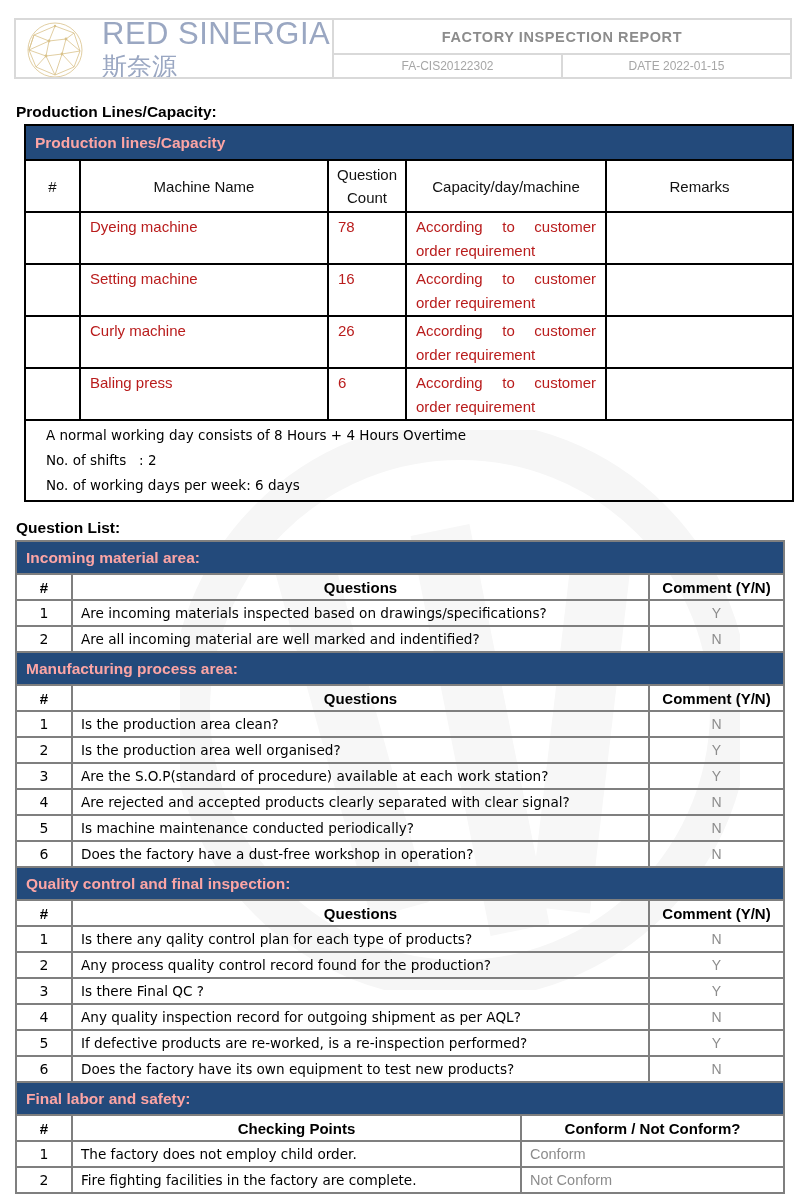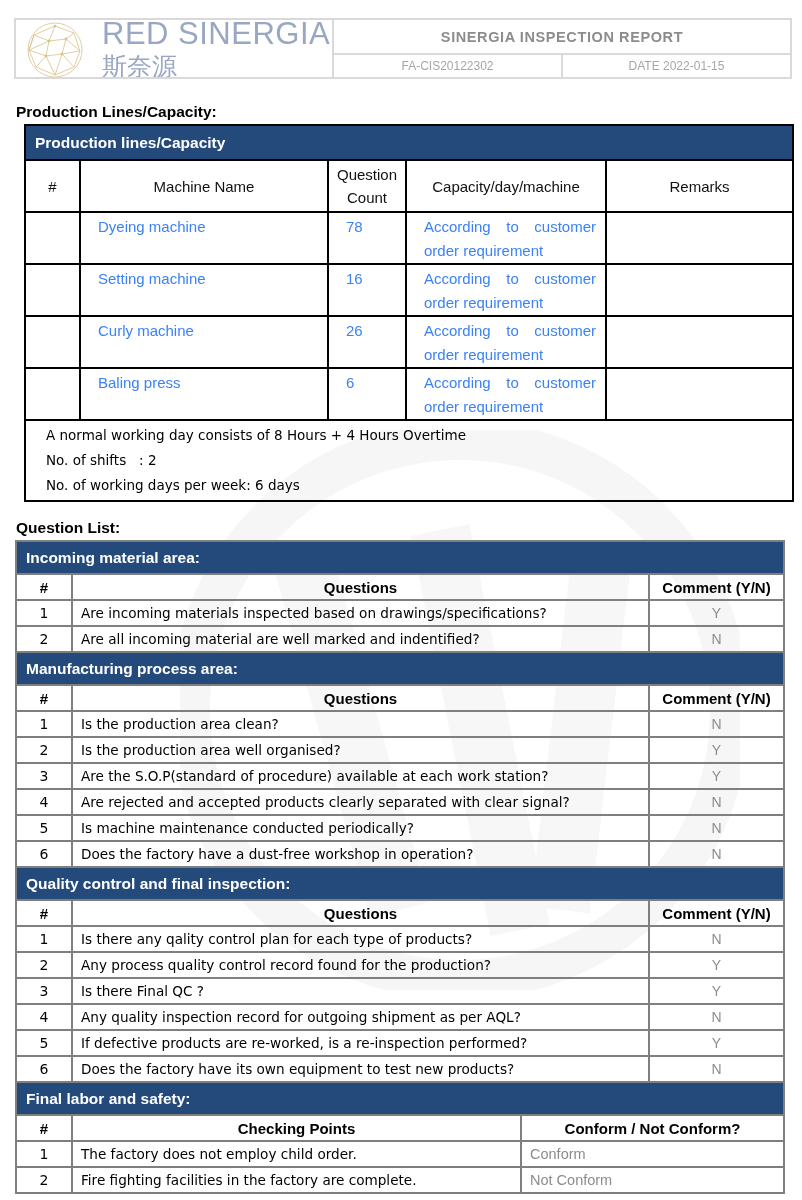--- a/index.html
+++ b/index.html
@@ -18,23 +18,23 @@
   .hdr-title { height: 35px; border-bottom: 2px solid #d9d9d9; display: flex; align-items: center; justify-content: center; font-weight: bold; font-size: 14.5px; color: #8c8c8c; letter-spacing: 0.6px; box-sizing: border-box; }
   .hdr-meta { flex: 1; display: flex; }
   .hdr-meta div { flex: 1; display: flex; align-items: center; justify-content: center; font-size: 12px; color: #a6a6a6; }
   .hdr-meta div:first-child { border-right: 2px solid #d9d9d9; }
 
   .section-label { position: absolute; left: 16px; font-weight: 900; font-size: 15.5px; color: #000; }
 
   
   .ptable { position: absolute; left: 24px; top: 124px; width: 768px; border-collapse: collapse; table-layout: fixed; }
   .ptable td, .ptable th { border: 2px solid #000; }
-  .band { background: #234a7b; color: #ffffff; font-weight: 900; font-size: 15.5px; text-align: left; padding: 0 9px; height: 33px; }
+  .band { background: #234a7b; color: #fca5a5; font-weight: 900; font-size: 15.5px; text-align: left; padding: 0 9px; height: 33px; }
   .ptable .colh { font-weight: normal; font-size: 15px; height: 48px; text-align: center; line-height: 23px; color: #111; }
-  .ptable .cell { font-size: 15px; color: #3b82f6; vertical-align: top; padding: 2px 9px 0 17px; line-height: 24px; height: 46px; }
+  .ptable .cell { font-size: 15px; color: #b91c1c; vertical-align: top; padding: 2px 9px 0 9px; line-height: 24px; height: 46px; }
   .ptable .cap { text-align: justify; text-align-last: left; margin-top: 43px; }
   .ptable .notes { font-size: 14.5px; color: #000000; padding: 2px 9px 2px 20px; line-height: 25px; font-family: "DejaVu Sans", sans-serif; font-size: 13.5px; }
 
   
   .qwrap { position: absolute; left: 15px; top: 540px; width: 768px; border-radius: 8px; }
   .qtable { width: 768px; border-collapse: collapse; table-layout: fixed; }
   .qtable td { border: 2px solid #7f7f7f; }
   .qtable .band { border-color: #7f7f7f; height: 31px; font-size: 15.5px; }
   .qtable .qh { font-weight: bold; font-size: 15px; text-align: center; height: 22px; color: #000; }
   .qtable .num { text-align: center; font-size: 14px; height: 22px; font-family: "DejaVu Sans", sans-serif; }
@@ -63,21 +63,21 @@
           <circle cx="42" cy="18" r="1.4"></circle>
           <circle cx="38" cy="33" r="1.4"></circle>
           <circle cx="22" cy="35" r="1.4"></circle>
           <circle cx="31" cy="5" r="1.2"></circle>
       </g>
     </svg>
     <div class="logo-en">RED SINERGIA</div>
     <div class="logo-cn">斯奈源</div>
   </div>
   <div class="hdr-right">
-    <div class="hdr-title">SINERGIA INSPECTION REPORT</div>
+    <div class="hdr-title">FACTORY INSPECTION REPORT</div>
     <div class="hdr-meta">
       <div>FA-CIS20122302</div>
       <div>DATE 2022-01-15</div>
     </div>
   </div>
 </div>
 
 <div class="section-label" style="top:103px;">Production Lines/Capacity:</div>
 
 <table class="ptable">

